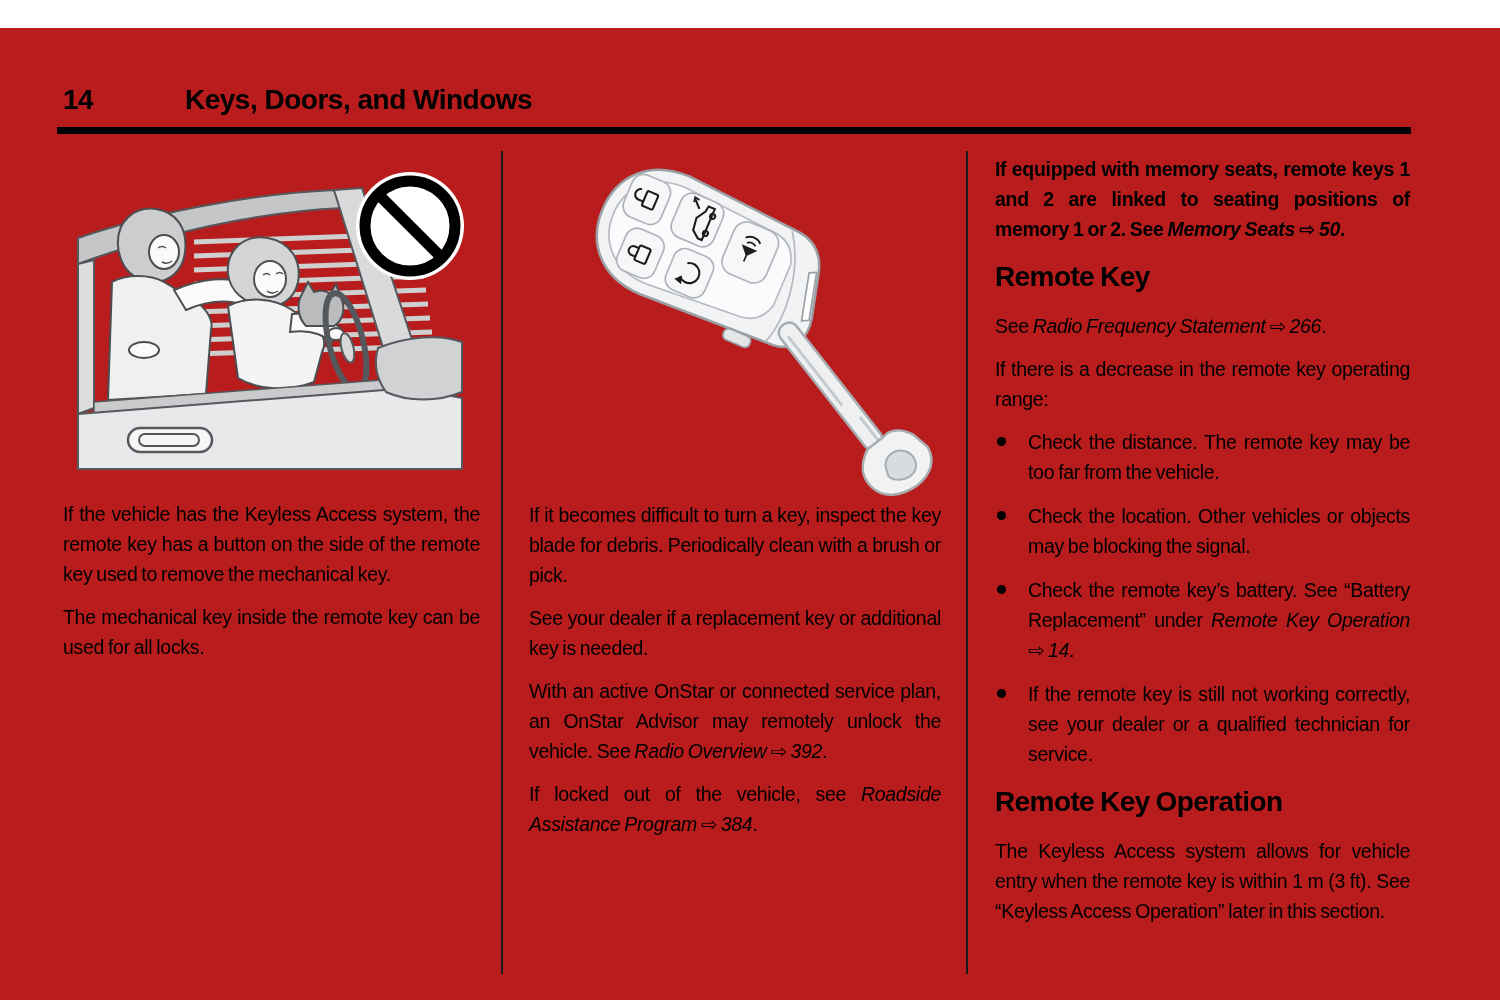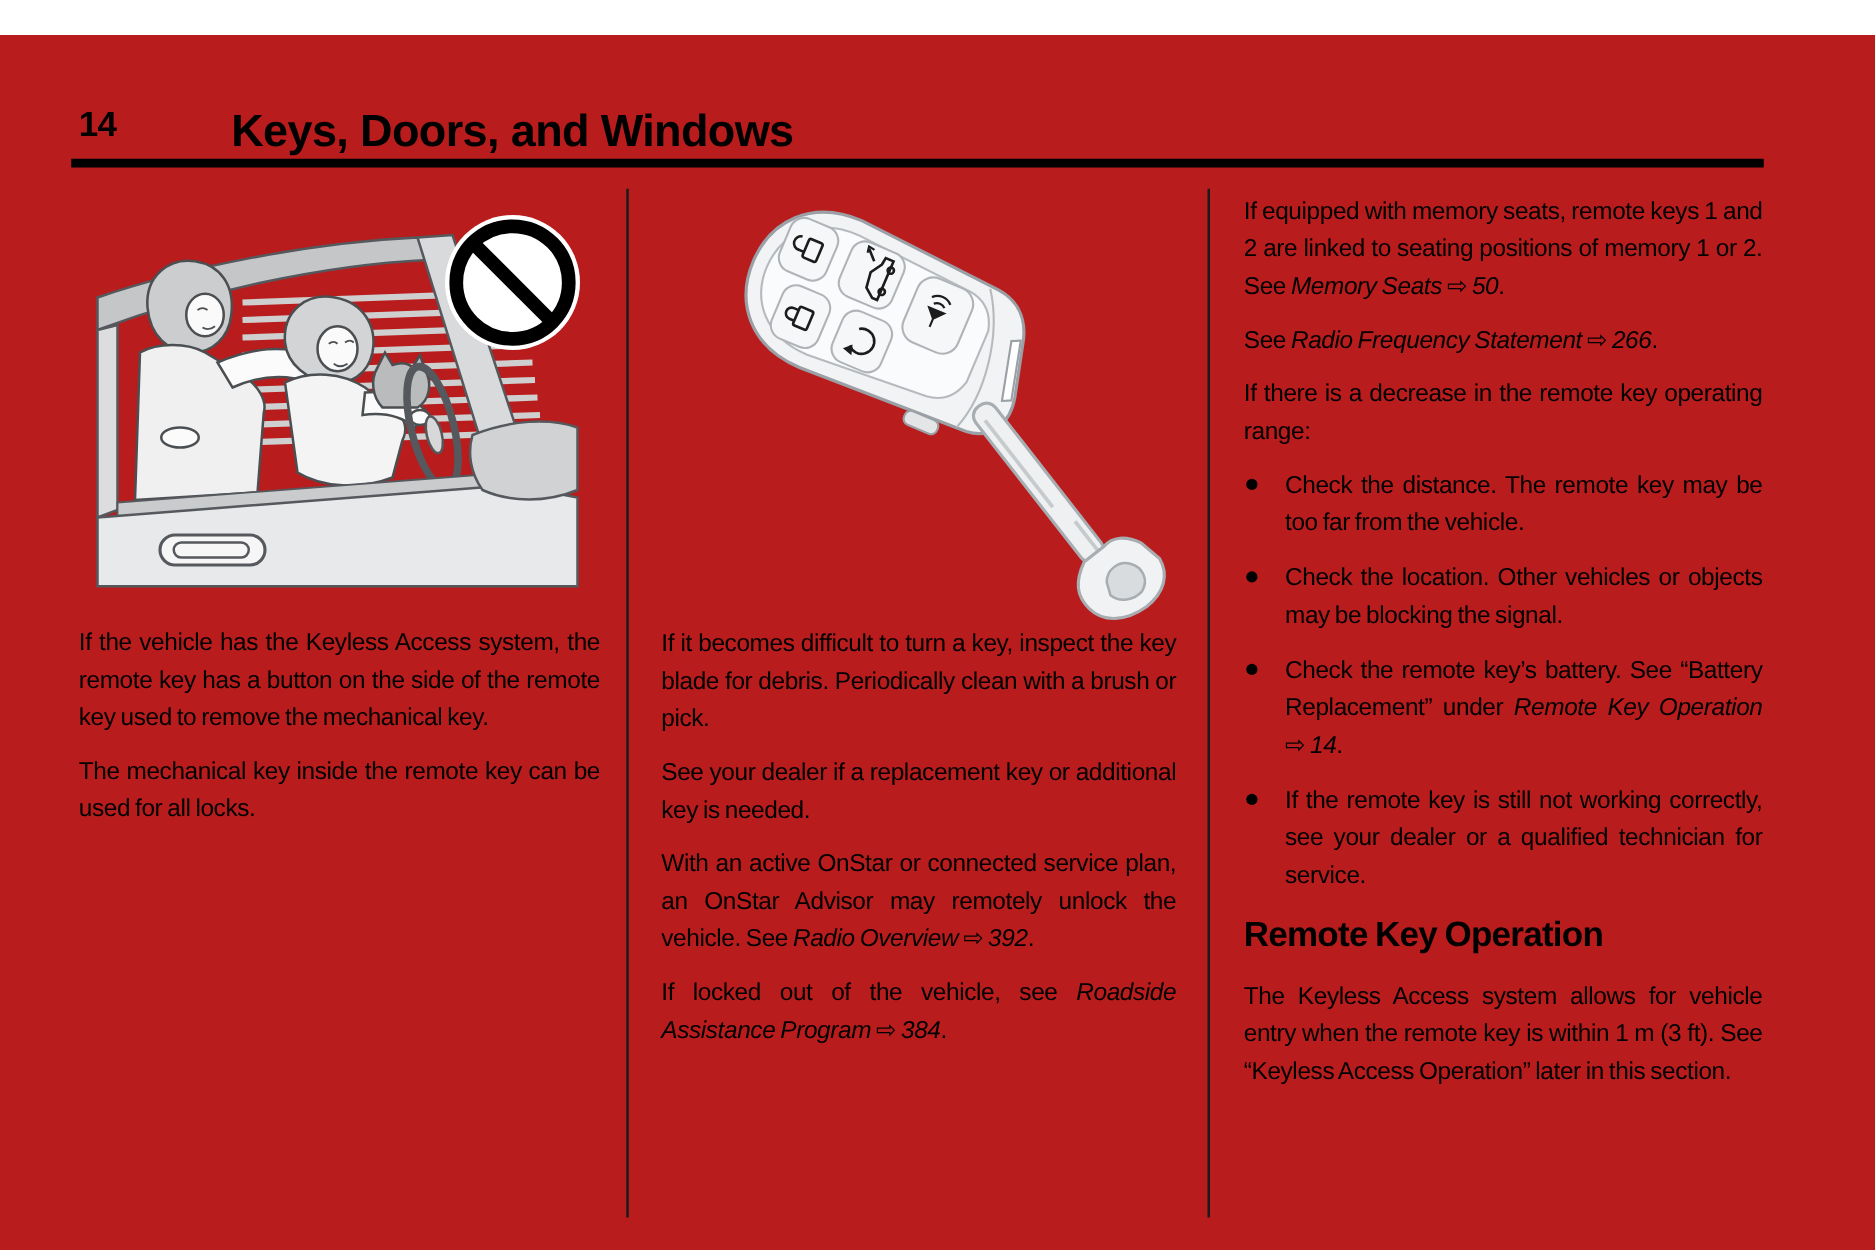--- a/index.html
+++ b/index.html
@@ -1,39 +1,39 @@
 <!DOCTYPE html>
 <html><head>
 <meta charset="utf-8">
 <style>
   html,body{margin:0;padding:0;background:#fff;}
   body{width:1500px;height:1000px;font-family:"Liberation Sans","DejaVu Sans",sans-serif;color:#000;}
   .page{position:relative;width:1500px;height:1000px;background:#b91c1c;overflow:hidden;margin-top:28px;}
 
   
   .page-number{position:absolute;left:63px;top:56px;font-size:28px;font-weight:700;letter-spacing:-0.5px;}
-  .chapter-title{position:absolute;left:185px;top:56px;font-size:36px;font-weight:700;letter-spacing:-0.5px;}
+  .chapter-title{position:absolute;left:185px;top:56px;font-size:28px;font-weight:700;letter-spacing:-0.5px;}
   .header-rule{position:absolute;left:57px;top:99px;width:1354px;height:7px;background:#000;}
 
   
   .divider{position:absolute;top:123px;height:823px;width:2px;background:#1a1a1a;}
   .divider.left{left:501px;}
   .divider.right{left:966px;}
 
   
   .col{position:absolute;top:123px;font-size:19.5px;line-height:30px;text-align:justify;
        letter-spacing:-0.3px;word-spacing:-1.2px;}
   .col1{left:63px;width:417px;}
   .col2{left:529px;width:412px;}
   .col3{left:995px;width:415px;}
   .col p{margin:0 0 13px 0;}
   .col h2{font-size:28px;line-height:34px;font-weight:700;margin:16px 0 17px 0;
           letter-spacing:-0.6px;text-align:left;}
   .col i{font-style:italic;}
-  .intro-pad{margin-top:3px !important;}
+  .intro-pad{margin-top:3px !important;font-weight:bold;}
 
   
   figure{margin:0;padding:0;}
   .figure1{position:relative;width:384px;height:293px;margin:25px 0 30px 15px;}
   .figure2{position:relative;width:405px;height:345px;margin:-4px 0 8px 14px;}
   figure svg{overflow:visible;display:block;}
 
   
   .col ul{list-style:none;margin:0 0 4px 0;padding:0;}
   .col li{position:relative;padding-left:33px;margin:0 0 14px 0;}
@@ -183,20 +183,21 @@
       </svg>
     </figure>
     <p><span>If it becomes difficult to turn a key, inspect the key blade for debris. Periodically clean with a brush or pick.</span></p>
     <p><span>See your dealer if a replacement key or additional key is needed.</span></p>
     <p><span>With an active OnStar or connected service plan, an OnStar Advisor may remotely unlock the vehicle. See </span><i>Radio Overview</i><span> ⇨ </span><i>392</i><span>.</span></p>
     <p><span>If locked out of the vehicle, see </span><i>Roadside Assistance Program</i><span> ⇨ </span><i>384</i><span>.</span></p>
   </section>
 
   <section class="col col3">
     <p class="intro-pad"><span>If equipped with memory seats, remote keys 1 and 2 are linked to seating positions of memory 1 or 2. See </span><i>Memory Seats</i><span> ⇨ </span><i>50</i><span>.</span></p>
+    <h2>Remote Key</h2>
     <p><span>See </span><i>Radio Frequency Statement</i><span> ⇨ </span><i>266</i><span>.</span></p>
     <p><span>If there is a decrease in the remote key operating range:</span></p>
     <ul>
       <li><span>Check the distance. The remote key may be too far from the vehicle.</span></li>
       <li><span>Check the location. Other vehicles or objects may be blocking the signal.</span></li>
       <li><span>Check the remote key’s battery. See “Battery Replacement” under </span><i>Remote Key Operation</i><span> ⇨ </span><i>14</i><span>.</span></li>
       <li><span>If the remote key is still not working correctly, see your dealer or a qualified technician for service.</span></li>
     </ul>
     <h2>Remote Key Operation</h2>
     <p><span>The Keyless Access system allows for vehicle entry when the remote key is within 1 m (3 ft). See “Keyless Access Operation” later in this section.</span></p>

